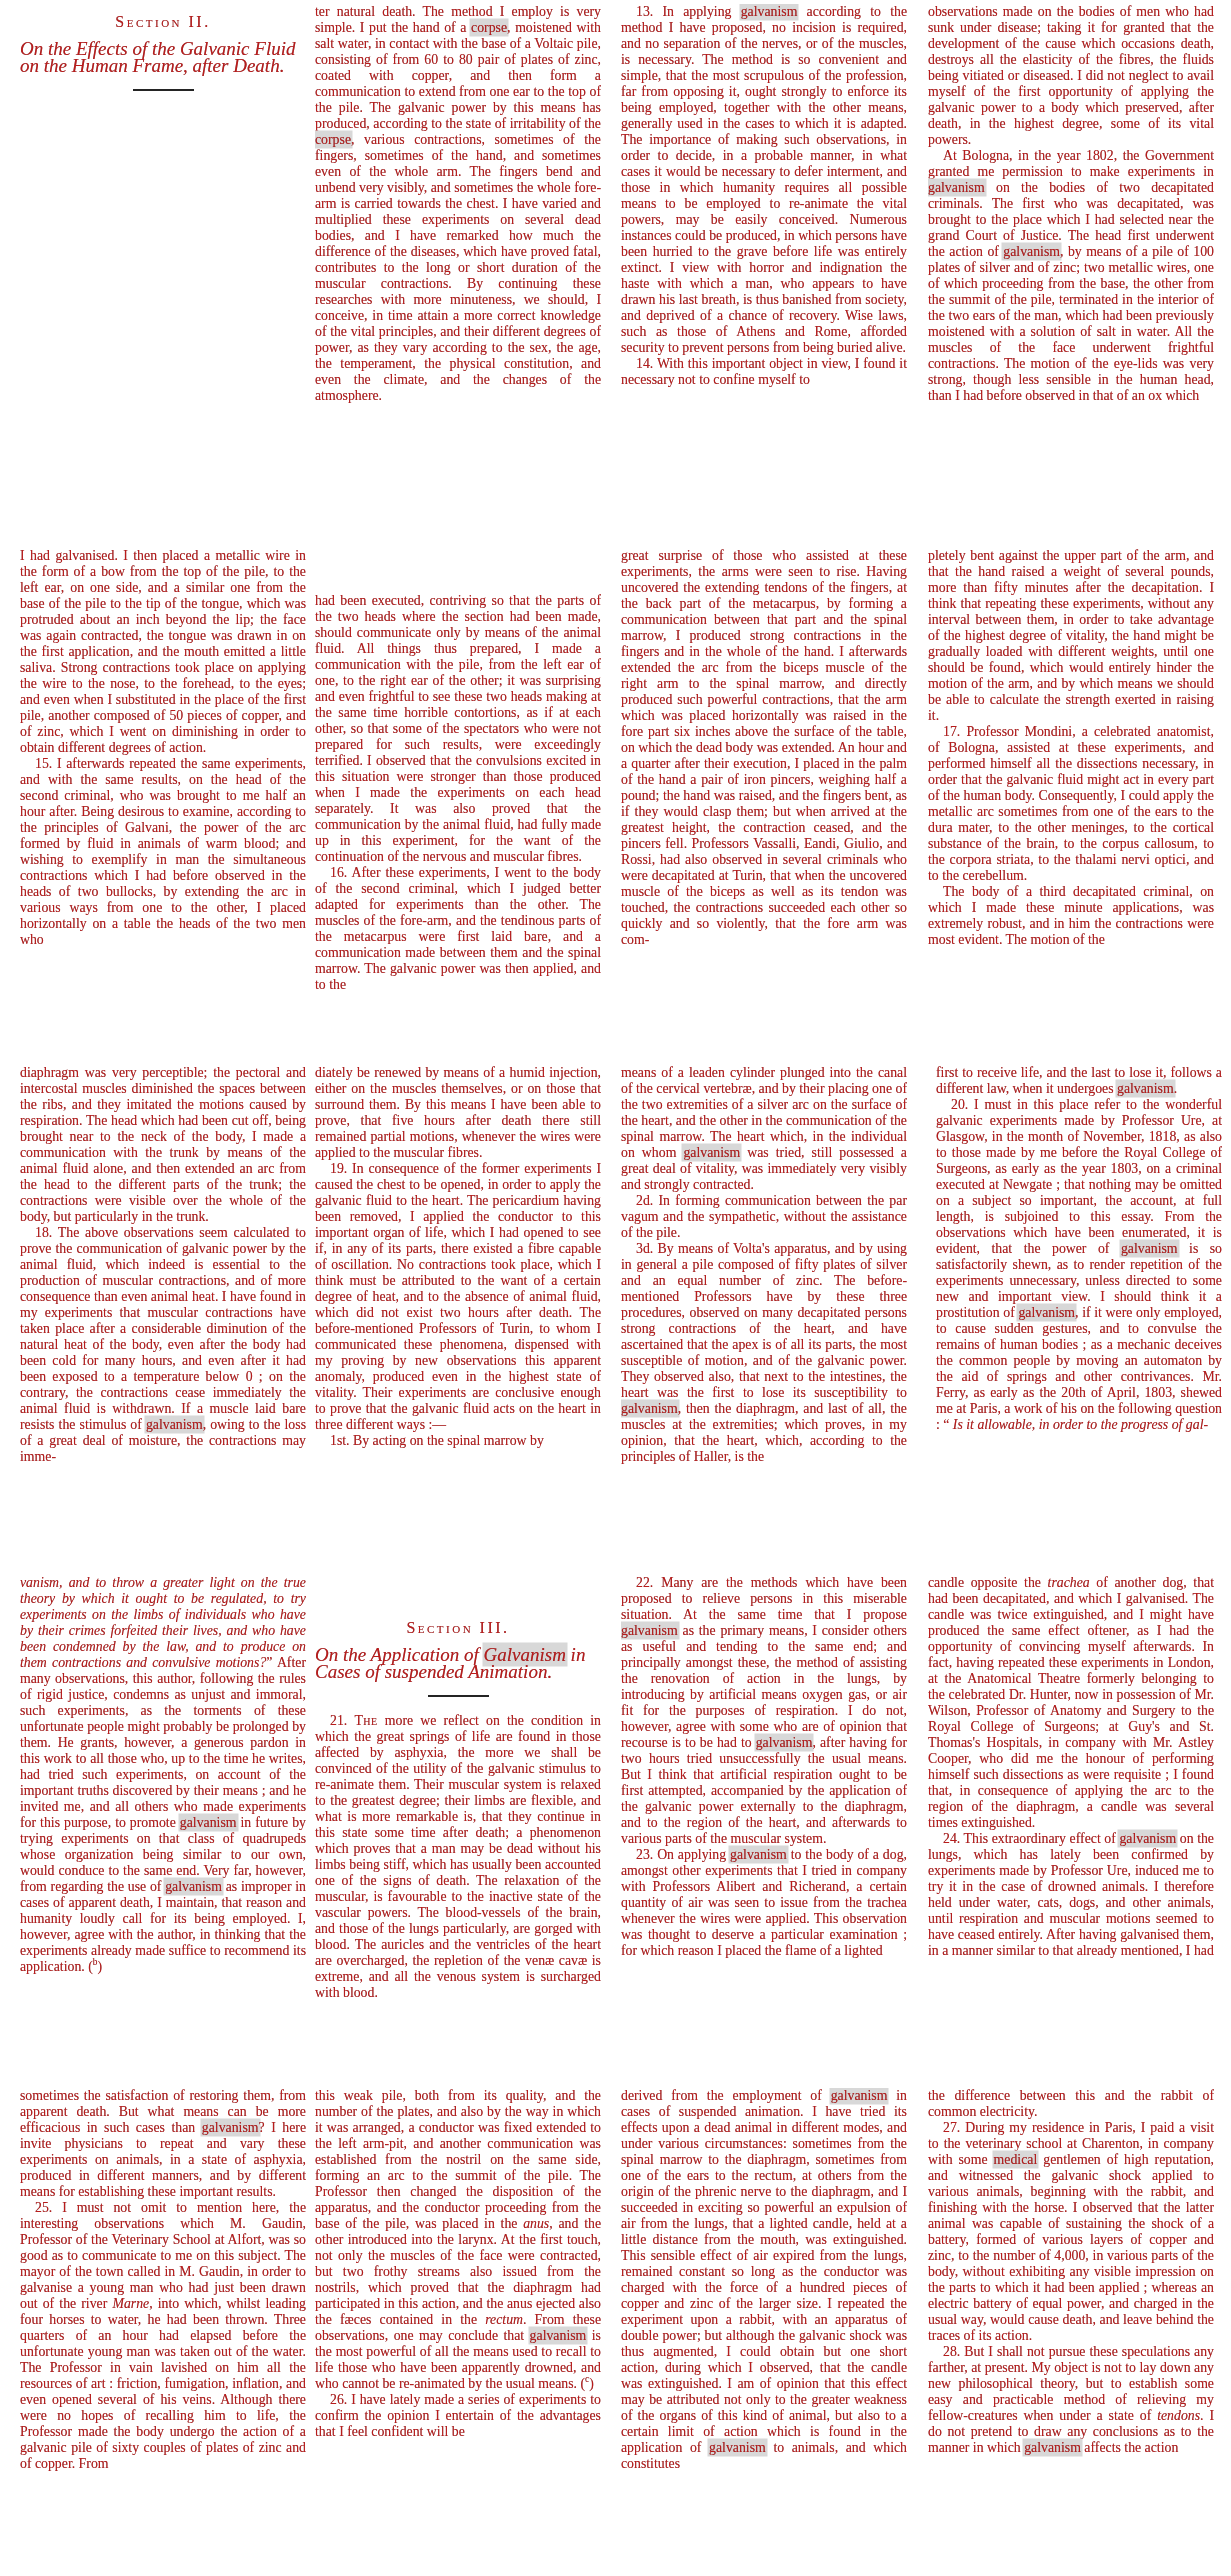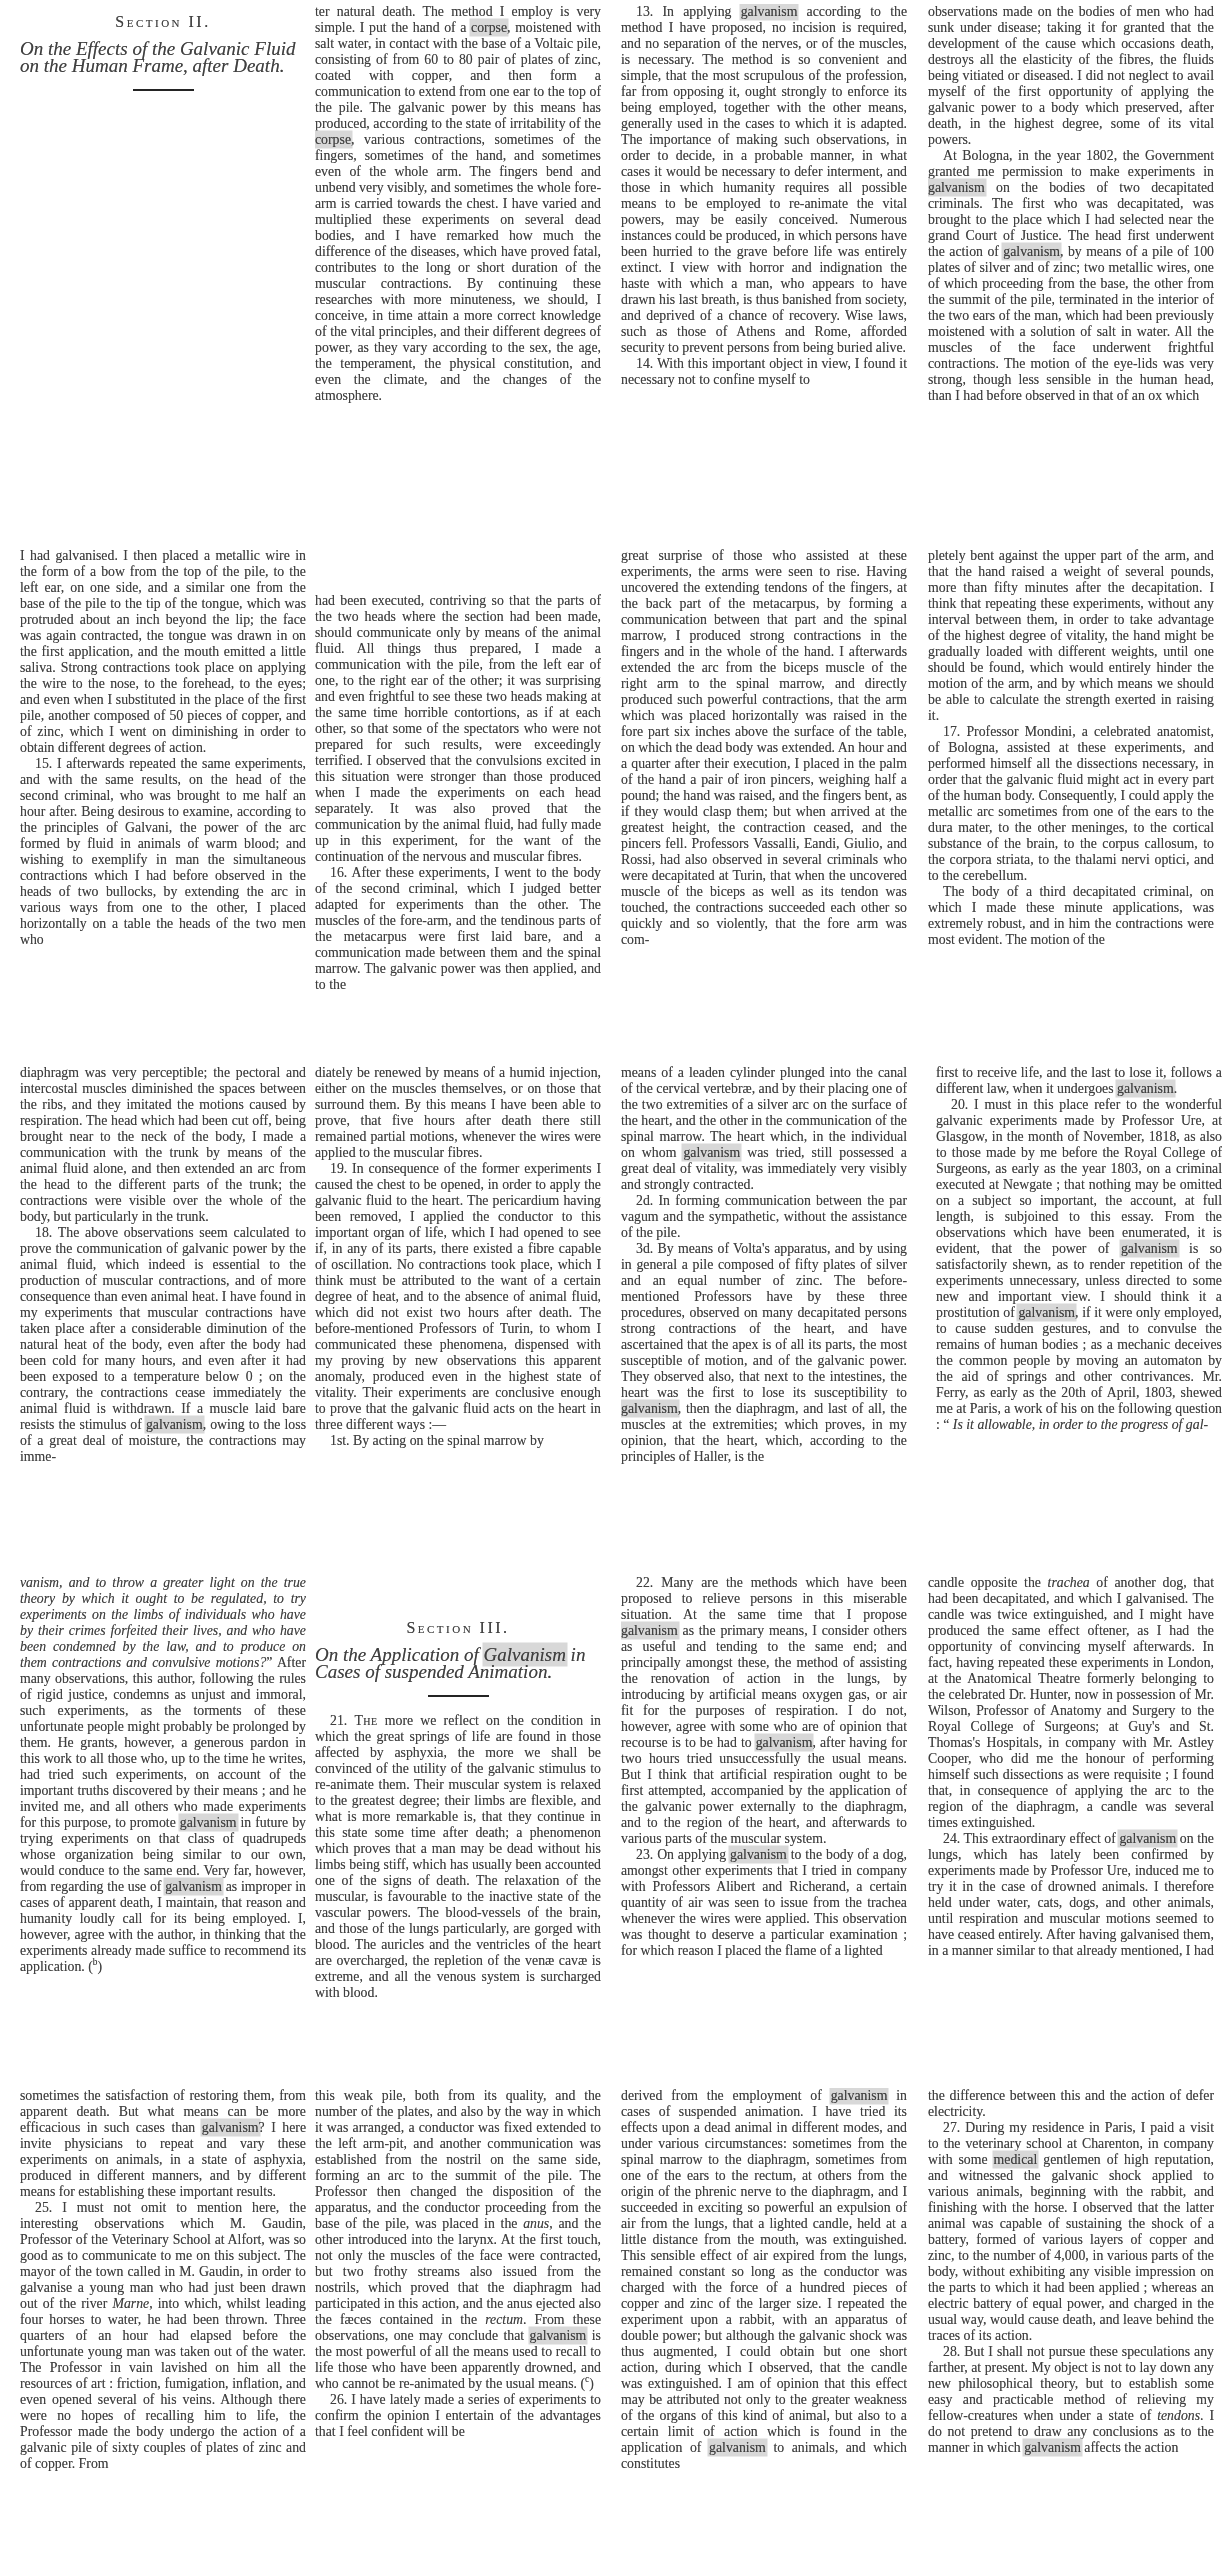--- a/index.html
+++ b/index.html
@@ -1,18 +1,18 @@
 <!DOCTYPE html>
 <html><head>
 <meta charset="utf-8">
 <style>
   html,body{margin:0;padding:0;background:#ffffff;}
   .page{
     position:relative;width:1231px;height:2576px;background:#ffffff;
-    font-family:"Liberation Serif","DejaVu Serif",serif;color:#404040;
+    font-family:"Liberation Serif","DejaVu Serif",serif;color:#b91c1c;
     text-shadow:0 0 0.4px rgba(25,25,25,.45);
   }
   .tb{
     position:absolute;width:286px;overflow:hidden;
     font-size:13.8px;line-height:16px;text-align:justify;
   }
   .tb p{margin:0;}
   p.ind{text-indent:15px;}
   p.cont{text-indent:0;}
   .sh{
@@ -128,19 +128,19 @@
       <p class="ind">25. I must not omit to mention here, the interesting observations which M. Gaudin, Professor of the Veterinary School at Alfort, was so good as to communicate to me on this subject.  The mayor of the town called in M. Gaudin, in order to galvanise a young man who had just been drawn out of the river <em>Marne</em>, into which, whilst leading four horses to water, he had been thrown.  Three quarters of an hour had elapsed before the unfortunate young man was taken out of the water. The Professor in vain lavished on him all the resources of art : friction, fumigation, inflation, and even opened several of his veins. Although there were no hopes of recalling him to life, the Professor made the body undergo the action of a galvanic pile of sixty couples of plates of zinc and of copper.  From</p>
     </section>
   <section class="tb" id="r5c2">
       <p class="cont">this weak pile, both from its quality, and the number of the plates, and also by the way in which it was arranged, a conductor was fixed extended to the left arm-pit, and another communication was established from the nostril on the same side, forming an arc to the summit of the pile.  The Professor then changed the disposition of the apparatus, and the conductor proceeding from the base of the pile, was placed in the <em>anus</em>, and the other introduced into the larynx.   At the first touch, not only the muscles of the face were contracted, but two frothy streams also issued from the nostrils, which proved that the diaphragm had participated in this action, and the anus ejected also the fæces contained in the <em>rectum</em>. From these observations, one may conclude that <span class="hl">galvanism</span> is the most powerful of all the means used to recall to life those who have been apparently drowned, and who cannot be re-animated by the usual means. (<sup>c</sup>)</p>
       <p class="ind">26. I have lately made a series of experiments to confirm the opinion I entertain of the advantages that I feel confident will be</p>
     </section>
   <section class="tb" id="r5c3">
       <p class="cont">derived from the employment of <span class="hl">galvanism</span> in cases of suspended animation.  I have tried its effects upon a dead animal in different modes, and under various circumstances: sometimes from the spinal marrow to the diaphragm, sometimes from one of the ears to the rectum, at others from the origin of the phrenic nerve to the diaphragm, and I succeeded in exciting so powerful an expulsion of air from the lungs, that a lighted candle, held at a little distance from the mouth, was extinguished.   This sensible effect of air expired from the lungs, remained constant so long as the conductor was charged with the force of a hundred pieces of copper and zinc of the larger size.   I repeated the experiment upon a rabbit, with an apparatus of double power; but although the galvanic shock was thus augmented, I could obtain but one short action, during which I observed, that the candle was extinguished.  I am of opinion that this effect may be attributed not only to the greater weakness of the organs of this kind of animal, but also to a certain limit of action which is found in the application of <span class="hl">galvanism</span> to animals, and which constitutes</p>
     </section>
   <section class="tb" id="r5c4">
-      <p class="cont">the difference between this and the action of defer electricity.</p>
+      <p class="cont">the difference between this and the rabbit of common electricity.</p>
       <p class="ind">27. During my residence in Paris, I paid a visit to the veterinary school at Charenton, in company with some <span class="hl">medical</span> gentlemen of high reputation, and witnessed the galvanic shock applied to various animals, beginning with the rabbit, and finishing with the horse. I observed that the latter animal was capable of sustaining the shock of a battery, formed of various layers of copper and zinc, to the number of 4,000, in various parts of the body, without exhibiting any visible impression on the parts to which it had been applied ; whereas an electric battery of equal power, and charged in the usual way, would cause death, and leave behind the traces of its action.</p>
       <p class="ind">28. But I shall not pursue these speculations any farther, at present.  My object is not to lay down any new philosophical theory, but to establish some easy and practicable method of relieving my fellow-creatures when under a state of <em>tendons</em>.  I do not pretend to draw any conclusions as to the manner in which <span class="hl">galvanism</span> affects the action</p>
     </section>
 
 </div>
 
 
 </body></html>

